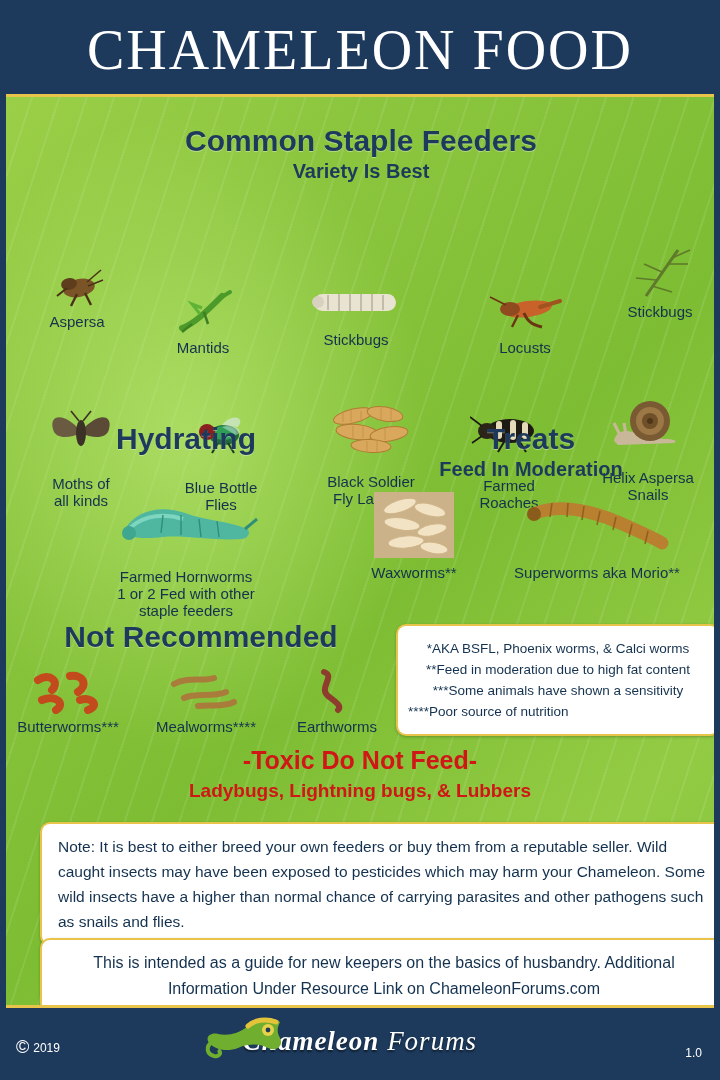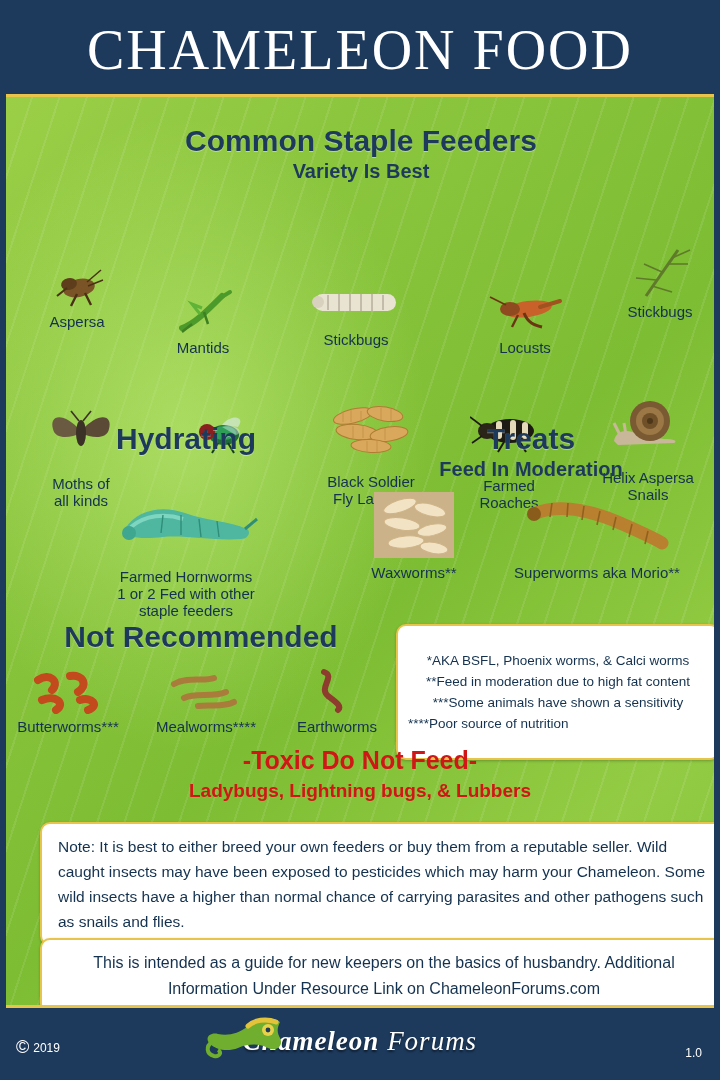--- a/index.html
+++ b/index.html
@@ -82,21 +82,21 @@
   .item .art{height:56px;display:flex;align-items:center;justify-content:center;}
 
   
   .box{
     background:#ffffff;
     border:2px solid #e8c44a;
     border-radius:10px;
     box-shadow:0 1px 3px rgba(0,0,0,.25);
   }
   .notes-box{
-    position:absolute;left:390px;top:618px;width:300px;padding:24px 10px;
+    position:absolute;left:390px;top:618px;width:300px;padding:12px 10px;
   }
   .notes-box div{color:#14324f;font-size:13.5px;line-height:21px;text-align:center;}
 
   .note-main{
     position:absolute;left:34px;top:816px;width:652px;padding:10px 16px;
   }
   .note-main p{margin:0;color:#14324f;font-size:15.5px;line-height:25px;text-align:left;}
 
   .note-guide{
     position:absolute;left:34px;top:932px;width:652px;padding:10px 16px;
@@ -247,20 +247,22 @@
         <svg width="66" height="44" viewBox="0 0 66 44">
           <ellipse cx="36" cy="24" rx="15" ry="10" fill="#1f6b3a"></ellipse>
           <ellipse cx="36" cy="22" rx="12" ry="7" fill="#2f9e56"></ellipse>
           <circle cx="19" cy="21" r="8" fill="#8a1f1f"></circle>
           <path d="M34 14 C44 2 58 6 50 16" fill="rgba(220,235,240,.6)"></path>
           <path d="M34 16 C46 12 58 20 48 24" fill="rgba(220,235,240,.45)"></path>
           <path d="M30 32 L24 42" stroke="#153d22" stroke-width="2"></path>
           <path d="M40 32 L46 42" stroke="#153d22" stroke-width="2"></path>
         </svg>
       </div>
+      <div class="cap">Blue Bottle
+Flies</div>
     </div>
 
     <div class="item" style="left:300px;top:284px;width:130px;white-space:pre-line;">
       <div class="art">
         <svg width="96" height="54" viewBox="0 0 96 54">
           <g fill="#d9a85c" stroke="#b07c33" stroke-width="1">
             <ellipse cx="30" cy="16" rx="20" ry="7" transform="rotate(-14 30 16)"></ellipse>
             <ellipse cx="62" cy="14" rx="18" ry="7" transform="rotate(10 62 14)"></ellipse>
             <ellipse cx="34" cy="32" rx="21" ry="7.5" transform="rotate(6 34 32)"></ellipse>
             <ellipse cx="66" cy="34" rx="19" ry="7" transform="rotate(-8 66 34)"></ellipse>

